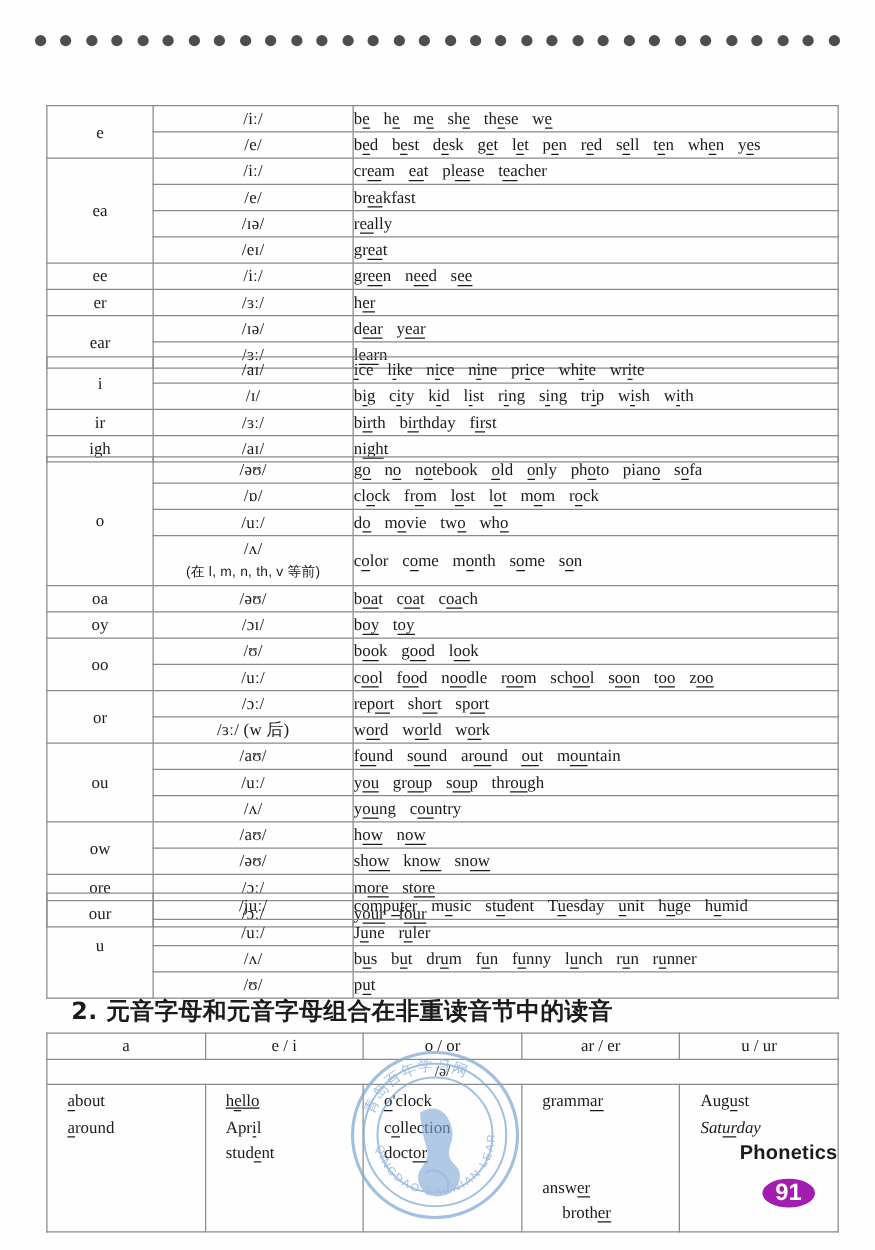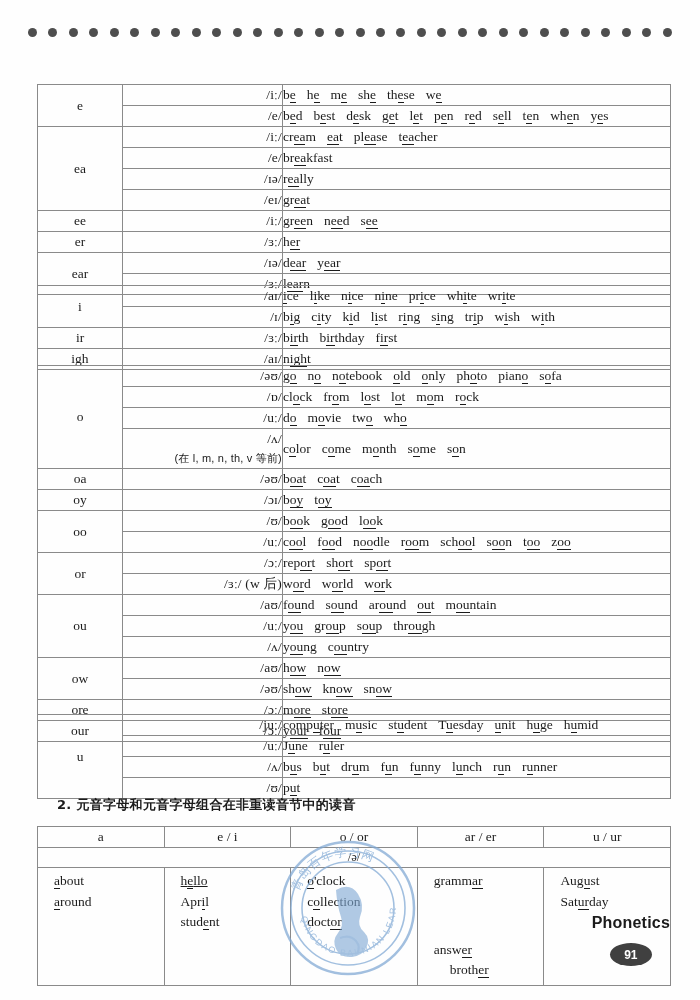--- a/index.html
+++ b/index.html
@@ -48,21 +48,21 @@
     font-size: 13.5px;
     line-height: 1.15;
   }
   td.c-letter {
     width: 85px;
     text-align: center;
     font-size: 14px;
   }
   td.c-ipa {
     width: 160px;
-    text-align: right;
+    text-align: center;
     font-size: 13.5px;
     letter-spacing: .2px;
   }
   td.c-words {
     padding-left: 13px;
     white-space: nowrap;
     font-size: 13.5px;
   }
   .w { margin-right: 11px; display: inline-block; }
   .w:last-child { margin-right: 0; }
@@ -75,21 +75,21 @@
   #blk-e   { top: 84px; }
   #blk-i   { top: 285px; }
   #blk-o   { top: 365px; }
   #blk-u   { top: 714px; }
 
   
   .section-head {
     position: absolute;
     left: 57px; top: 796px;
     font-family: "DejaVu Sans", sans-serif;
-    font-size: 13px;
+    font-size: 19px;
     font-weight: bold;
     color: #1b1b1b;
     letter-spacing: .3px;
   }
 
   
   #blk-unstressed { top: 826px; }
   table.ph2 {
     width: 100%;
     border-collapse: collapse;
@@ -138,25 +138,25 @@
   .footer-title {
     font-family: "Liberation Sans", sans-serif;
     font-weight: bold;
     font-size: 16px;
     color: #1b1b1b;
     letter-spacing: .2px;
   }
   .page-badge {
     width: 42px; height: 23px;
     border-radius: 50%;
-    background: #404040;
+    background: #a21caf;
     color: #ffffff;
     font-family: "Liberation Sans", sans-serif;
     font-weight: bold;
-    font-size: 12px;
+    font-size: 19px;
     display: flex;
     align-items: center;
     justify-content: center;
   }
 </style>
 </head>
 <body>
 
 <div id="page">
 
@@ -414,21 +414,21 @@
               <span class="wline"><span class="w" style="margin-right: 0px;">c<span class="u">o</span>llection</span></span>
               <span class="wline"><span class="w" style="margin-right: 0px; text-align: right;">doct<span class="u">or</span></span></span>
             </td>
             <td class="wordcol">
               <span class="wline"><span class="w" style="margin-right: 0px;">gramm<span class="u">ar</span></span></span>
               <span class="wline"><span class="w" style="margin-right: 0px; margin-top: 48px;">answ<span class="u">er</span></span></span>
               <span class="wline"><span class="w" style="margin-right: 0px; padding-left: 16px;">broth<span class="u">er</span></span></span>
             </td>
             <td class="wordcol">
               <span class="wline"><span class="w" style="margin-right: 0px; text-align: center;">Aug<span class="u">u</span>st</span></span>
-              <span class="wline"><span class="w" style="margin-right: 0px;">Sat<span class="u">ur</span>day</span></span>
+              <span class="wline"><span class="w" style="margin-right: 0px; font-style: italic;">Sat<span class="u">ur</span>day</span></span>
             </td>
           </tr>
         </tbody>
       </table>
   </div>
 
   <svg class="stamp" viewBox="0 0 140 140">
     <defs>
       <path id="arcTop" d="M 18,70 A 52,52 0 0 1 122,70" fill="none"></path>
       <path id="arcBot" d="M 22,70 A 48,48 0 0 0 118,70" fill="none"></path>

